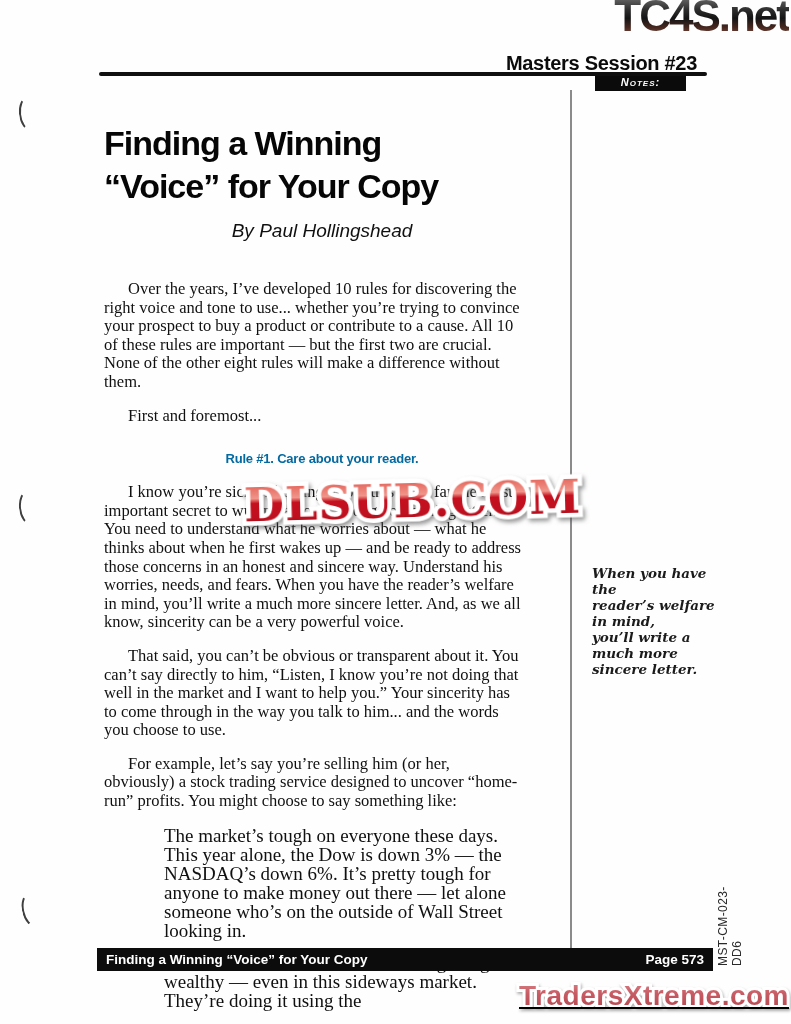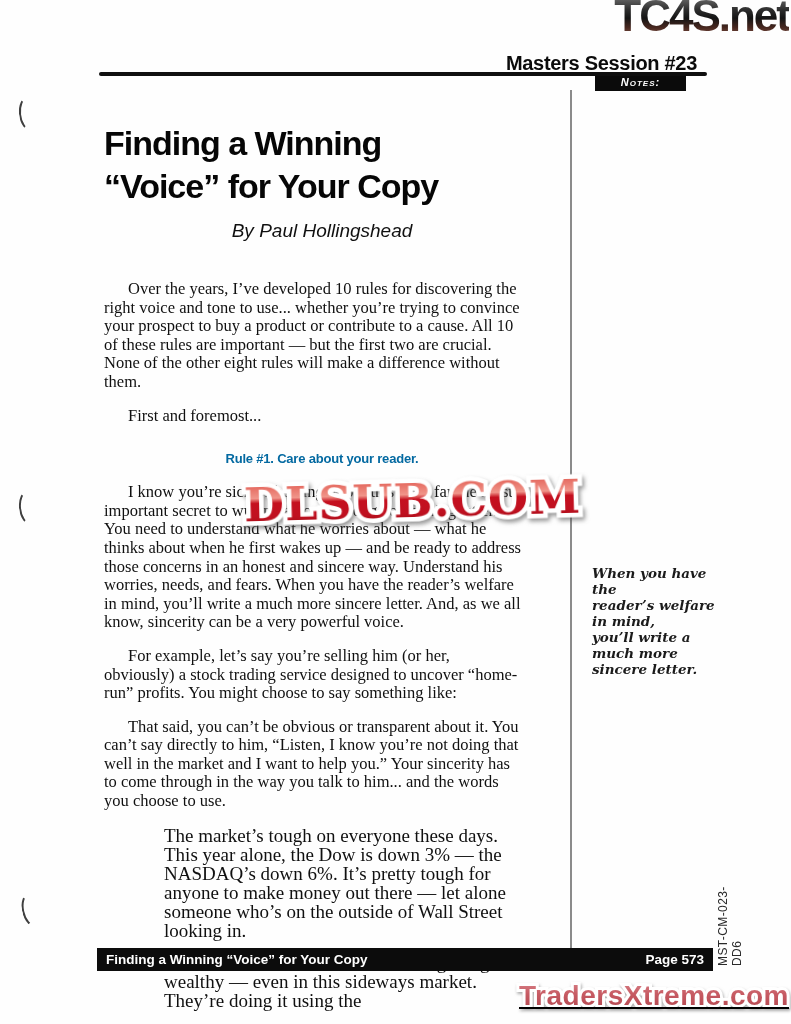--- a/index.html
+++ b/index.html
@@ -135,22 +135,22 @@
   <main class="content">
     <h1 class="title"><span>Finding a Winning</span><br><span>“Voice” for Your Copy</span></h1>
     <div class="byline">By Paul Hollingshead</div>
 
     <p>Over the years, I’ve developed 10 rules for discovering the right voice and tone to use... whether you’re trying to convince your prospect to buy a product or contribute to a cause. All 10 of these rules are important — but the first two are crucial. None of the other eight rules will make a difference without them.</p>
     <p>First and foremost...</p>
 
     <h2 class="rule-heading">Rule #1. Care about your reader.</h2>
 
     <p>I know you’re sick of hearing it, but this is by far the most important secret to writing a good, strong compelling letter. You need to understand what he worries about — what he thinks about when he first wakes up — and be ready to address those concerns in an honest and sincere way. Understand his worries, needs, and fears. When you have the reader’s welfare in mind, you’ll write a much more sincere letter. And, as we all know, sincerity can be a very powerful voice.</p>
+    <p>That said, you can’t be obvious or transparent about it. You can’t say directly to him, “Listen, I know you’re not doing that well in the market and I want to help you.” Your sincerity has to come through in the way you talk to him... and the words you choose to use.</p>
     <p>For example, let’s say you’re selling him (or her, obviously) a stock trading service designed to uncover “home-run” profits. You might choose to say something like:</p>
-    <p>That said, you can’t be obvious or transparent about it. You can’t say directly to him, “Listen, I know you’re not doing that well in the market and I want to help you.” Your sincerity has to come through in the way you talk to him... and the words you choose to use.</p>
 
     <div class="quote">The market’s tough on everyone these days. This year alone, the Dow is down 3% — the NASDAQ’s down 6%. It’s pretty tough for anyone to make money out there — let alone someone who’s on the outside of Wall Street looking in.</div>
     <div class="quote">But there are a handful of investors getting wealthy — even in this sideways market. They’re doing it using the</div>
   </main>
 
   <div class="watermark">
     <span class="wm-stroke">DLSUB.COM</span>
     <span class="wm-fill">DLSUB.COM</span>
   </div>
 

